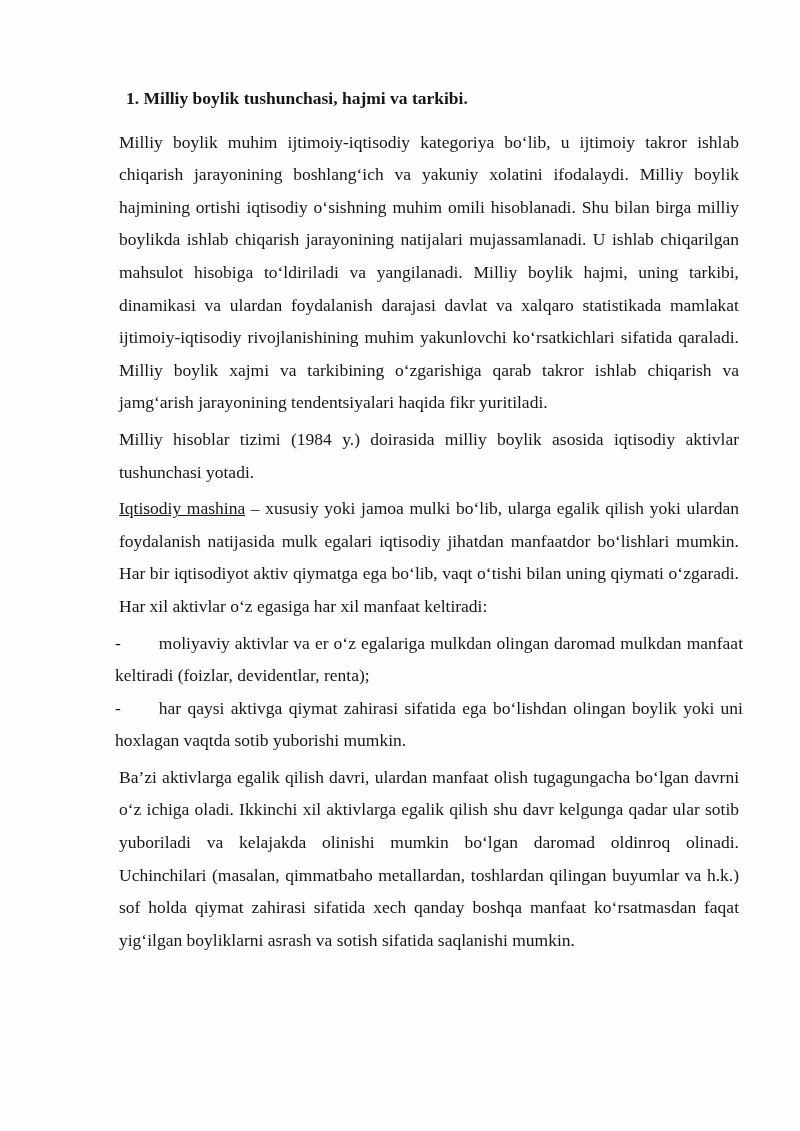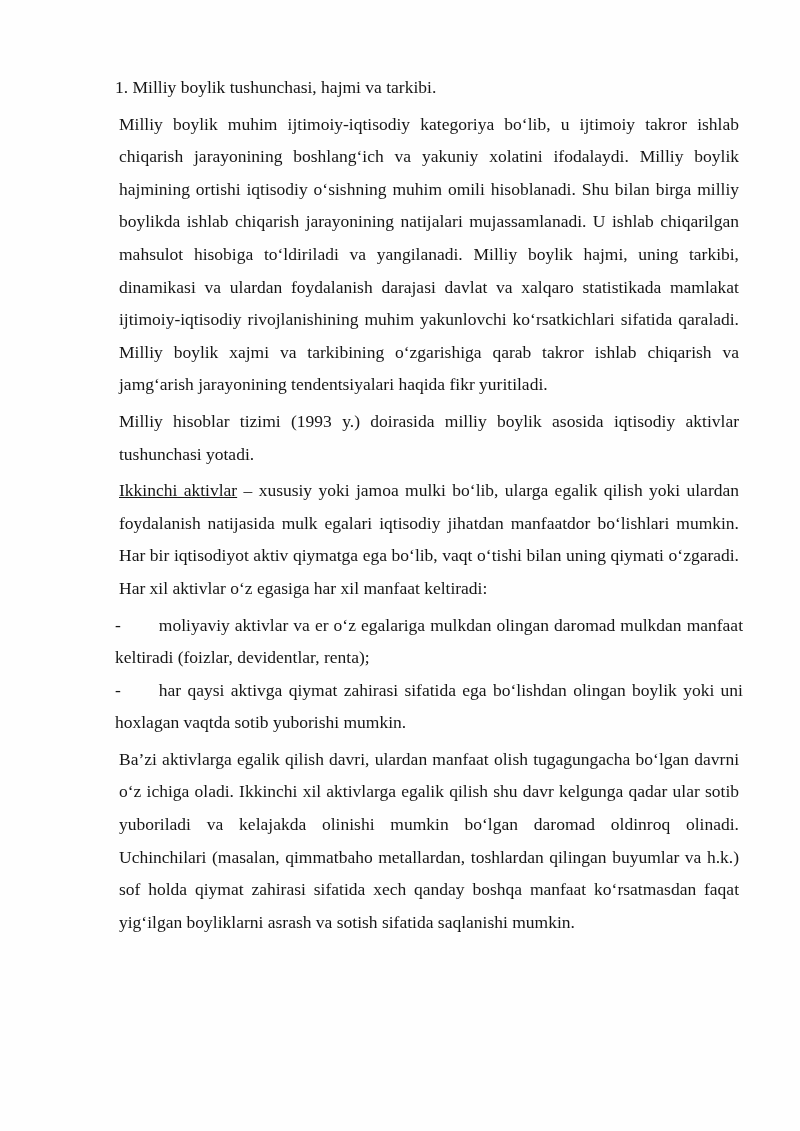--- a/index.html
+++ b/index.html
@@ -27,23 +27,23 @@
     position: absolute;
     left: 115px;
     top: 71px;
     width: 628px;
     font-size: 17.5px;
     line-height: 32.6px;
     text-align: justify;
     text-justify: inter-word;
   }
   .heading {
-    font-weight: normal;
+    font-weight: bold;
     text-align: left;
-    margin: 0;
+    margin: 11px;
   }
   p.para {
     margin: 4px;
   }
   .underlined-term {
     text-decoration: underline;
   }
   .bullet-row {
     text-align: justify;
     margin: 0;
@@ -59,23 +59,23 @@
 </head>
 <body>
 
 <div class="page">
   <div class="content">
 
     <div class="heading">1. Milliy boylik tushunchasi, hajmi va tarkibi.</div>
 
     <p class="para">Milliy boylik muhim ijtimoiy-iqtisodiy kategoriya bo‘lib, u ijtimoiy takror ishlab chiqarish jarayonining boshlang‘ich va yakuniy xolatini ifodalaydi. Milliy boylik hajmining ortishi iqtisodiy o‘sishning muhim omili hisoblanadi. Shu bilan birga milliy boylikda ishlab chiqarish jarayonining natijalari mujassamlanadi. U ishlab chiqarilgan mahsulot hisobiga to‘ldiriladi va yangilanadi. Milliy boylik hajmi, uning tarkibi, dinamikasi va ulardan foydalanish darajasi davlat va xalqaro statistikada mamlakat ijtimoiy-iqtisodiy rivojlanishining muhim yakunlovchi ko‘rsatkichlari sifatida qaraladi. Milliy boylik xajmi va tarkibining o‘zgarishiga qarab takror ishlab chiqarish va jamg‘arish jarayonining tendentsiyalari haqida fikr yuritiladi.</p>
 
-    <p class="para">Milliy hisoblar tizimi (1993 y.) doirasida milliy boylik asosida iqtisodiy aktivlar tushunchasi yotadi.</p>
+    <p class="para">Milliy hisoblar tizimi (1984 y.) doirasida milliy boylik asosida iqtisodiy aktivlar tushunchasi yotadi.</p>
 
-    <p class="para"><span class="underlined-term">Ikkinchi aktivlar</span><span> – xususiy yoki jamoa mulki bo‘lib, ularga egalik qilish yoki ulardan foydalanish natijasida mulk egalari iqtisodiy jihatdan manfaatdor bo‘lishlari mumkin. Har bir iqtisodiyot aktiv qiymatga ega bo‘lib, vaqt o‘tishi bilan uning qiymati o‘zgaradi. Har xil aktivlar o‘z egasiga har xil manfaat keltiradi:</span></p>
+    <p class="para"><span class="underlined-term">Iqtisodiy mashina</span><span> – xususiy yoki jamoa mulki bo‘lib, ularga egalik qilish yoki ulardan foydalanish natijasida mulk egalari iqtisodiy jihatdan manfaatdor bo‘lishlari mumkin. Har bir iqtisodiyot aktiv qiymatga ega bo‘lib, vaqt o‘tishi bilan uning qiymati o‘zgaradi. Har xil aktivlar o‘z egasiga har xil manfaat keltiradi:</span></p>
 
 
     <div class="bullet-row"><span class="bullet-marker">-</span><span class="bullet-gap"></span><span>moliyaviy aktivlar va er o‘z egalariga mulkdan olingan daromad mulkdan manfaat keltiradi (foizlar, devidentlar, renta);</span></div>
 
     <div class="bullet-row"><span class="bullet-marker">-</span><span class="bullet-gap"></span><span>har qaysi aktivga qiymat zahirasi sifatida ega bo‘lishdan olingan boylik yoki uni hoxlagan vaqtda sotib yuborishi mumkin.</span></div>
 
     <p class="para">Ba’zi aktivlarga egalik qilish davri, ulardan manfaat olish tugagungacha bo‘lgan davrni o‘z ichiga oladi. Ikkinchi xil aktivlarga egalik qilish shu davr kelgunga qadar ular sotib yuboriladi va kelajakda olinishi mumkin bo‘lgan daromad oldinroq olinadi. Uchinchilari (masalan, qimmatbaho metallardan, toshlardan qilingan buyumlar va h.k.) sof holda qiymat zahirasi sifatida xech qanday boshqa manfaat ko‘rsatmasdan faqat yig‘ilgan boyliklarni asrash va sotish sifatida saqlanishi mumkin.</p>
 
   </div>
 </div>

